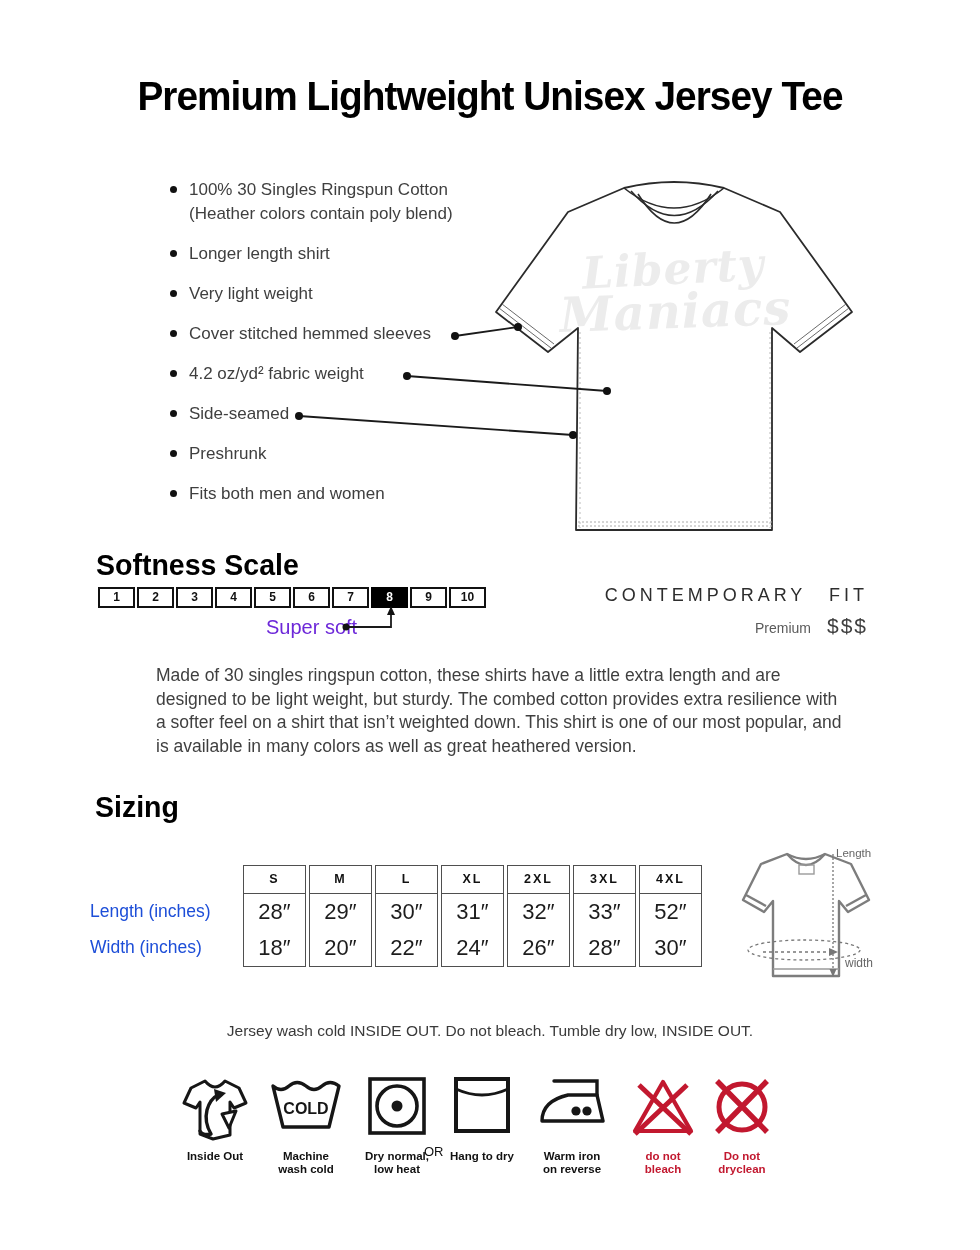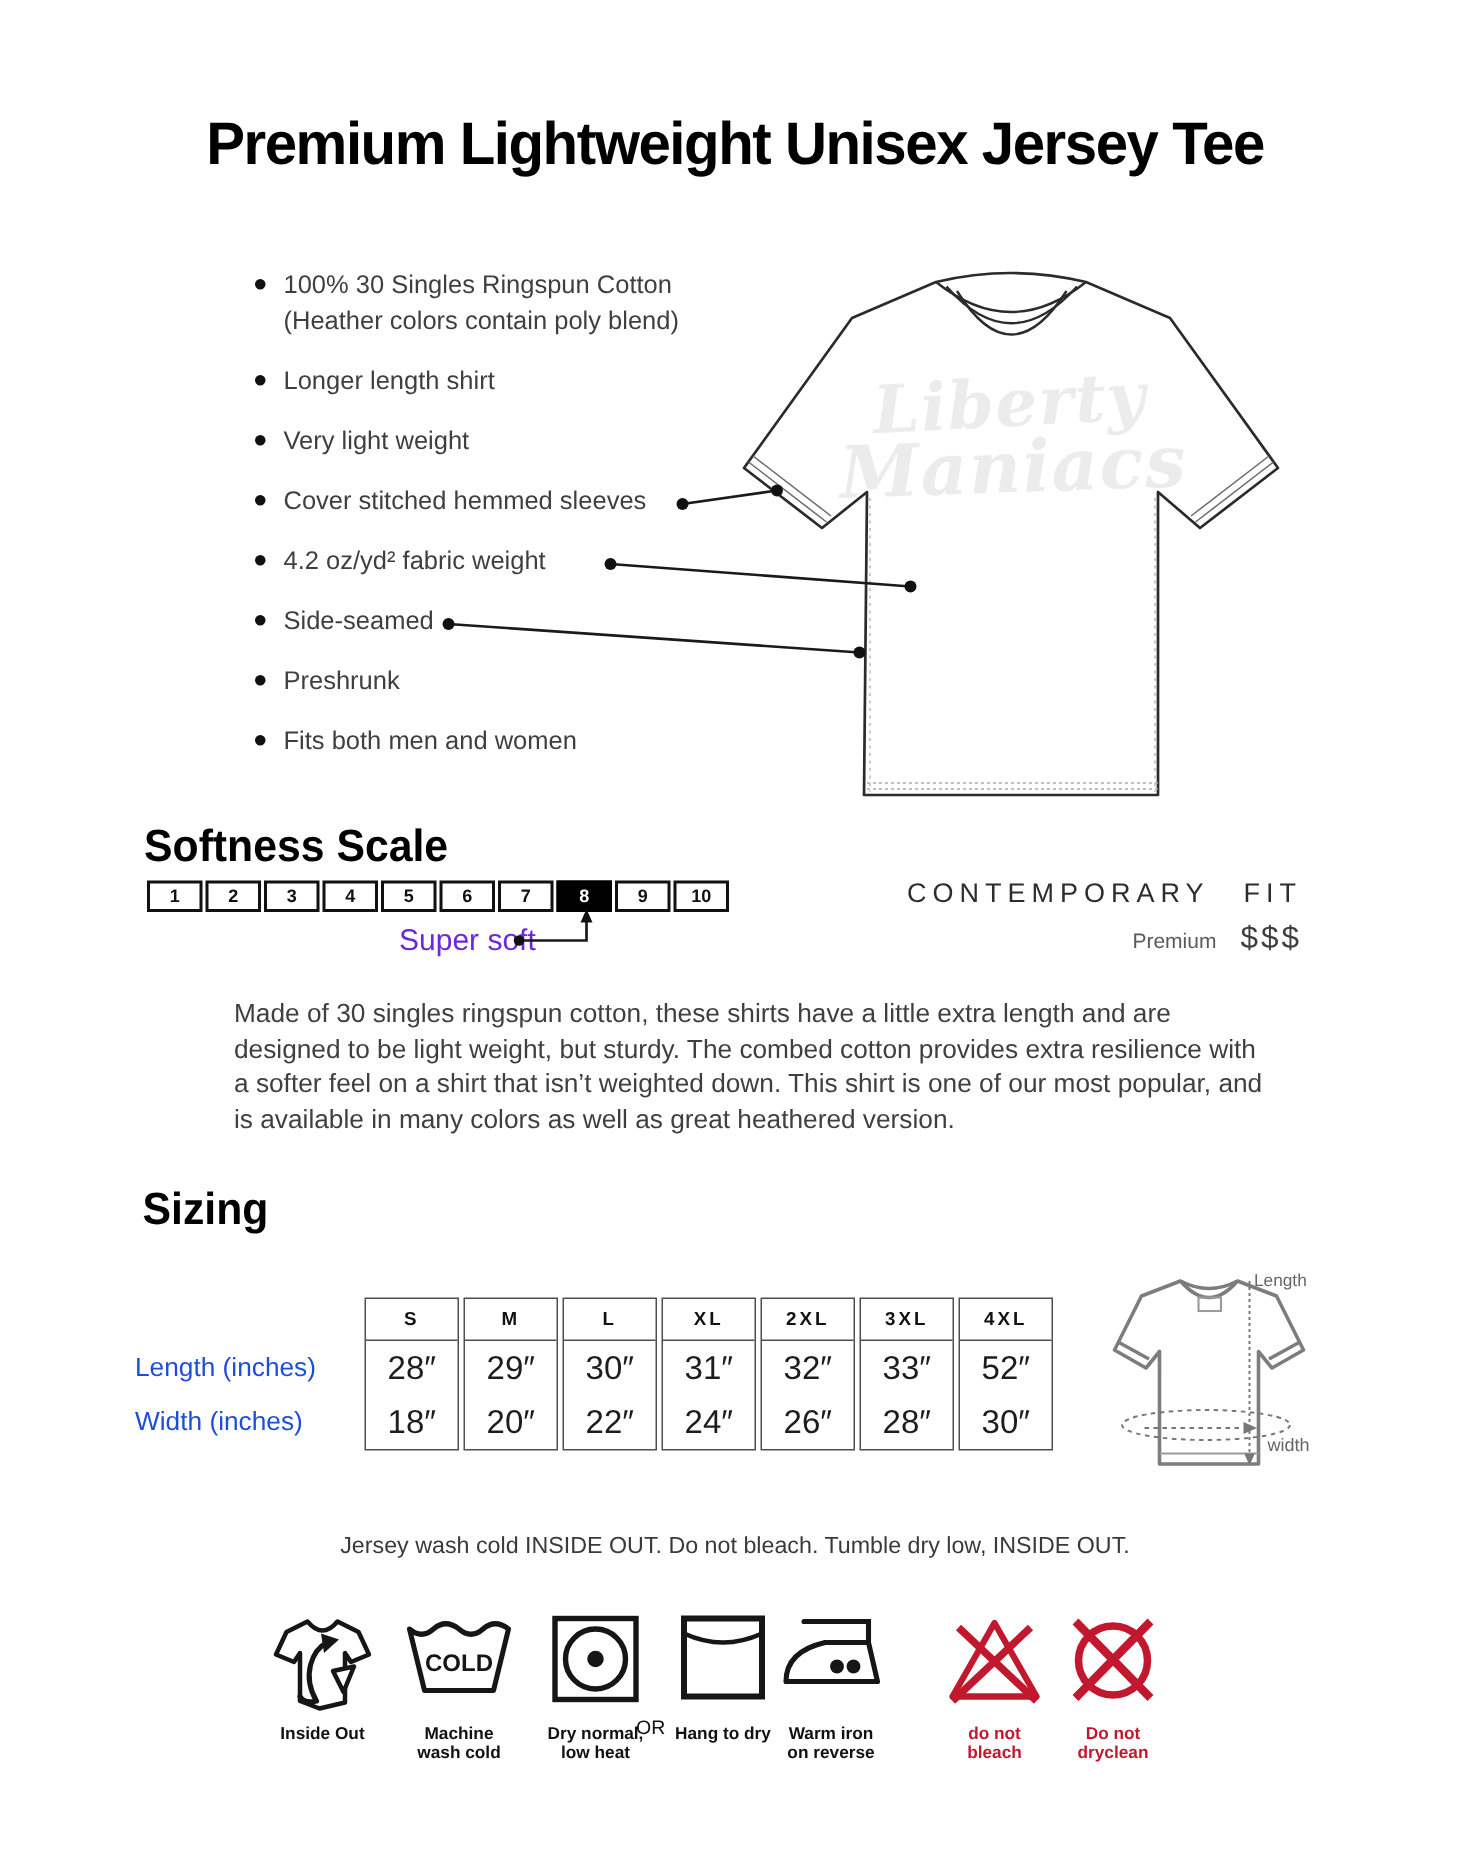--- a/index.html
+++ b/index.html
@@ -261,21 +261,21 @@
 <div class="care" style="left:442px;width:80px;">
   <div class="ic">
     <svg width="58" height="58" viewBox="0 0 58 58">
       <rect x="3" y="3" width="52" height="52" fill="none" stroke="#161616" stroke-width="4"></rect>
       <path d="M3,13 Q29,25 55,13" fill="none" stroke="#161616" stroke-width="3"></path>
     </svg>
   </div>
   <div class="lbl"><span>Hang to dry</span></div>
 </div>
 
-<div class="care" style="left:514px;width:80px;">
+<div class="care" style="left:532px;width:80px;">
   <div class="ic">
     <svg width="66" height="50" viewBox="0 0 66 50">
       <path d="M15,5 L58,5 L58,19" fill="none" stroke="#161616" stroke-width="3.4" stroke-linecap="round"></path>
       <path d="M3,45 Q3,25 29,19 L58,19 L64,45 Z" fill="none" stroke="#161616" stroke-width="3.4" stroke-linejoin="round"></path>
       <circle cx="37" cy="35" r="4.6" fill="#161616"></circle>
       <circle cx="48" cy="35" r="4.6" fill="#161616"></circle>
     </svg>
   </div>
   <div class="lbl"><span>Warm iron</span><br><span>on reverse</span></div>
 </div>

